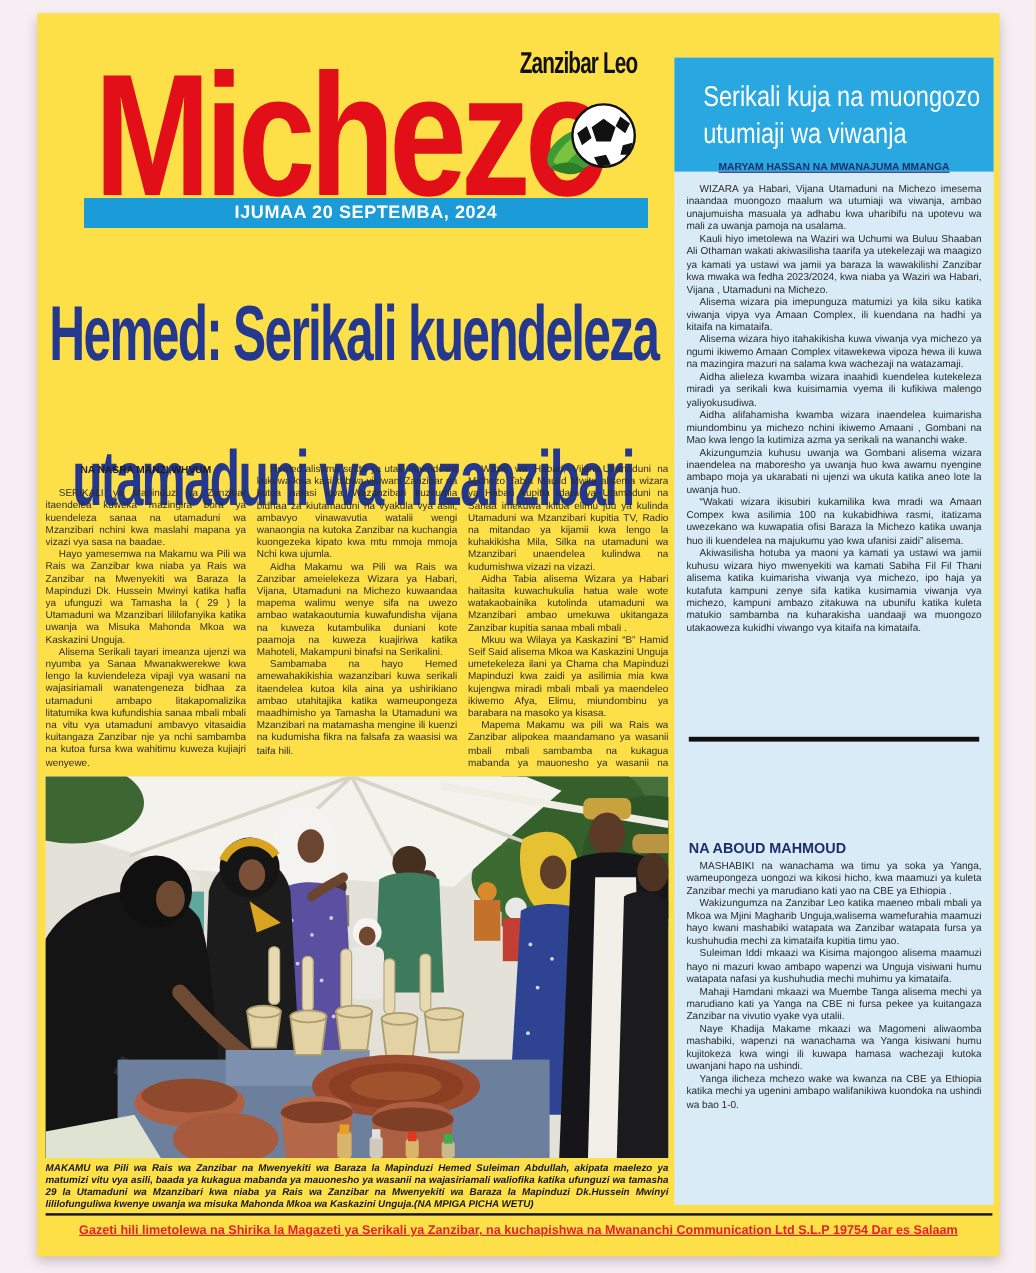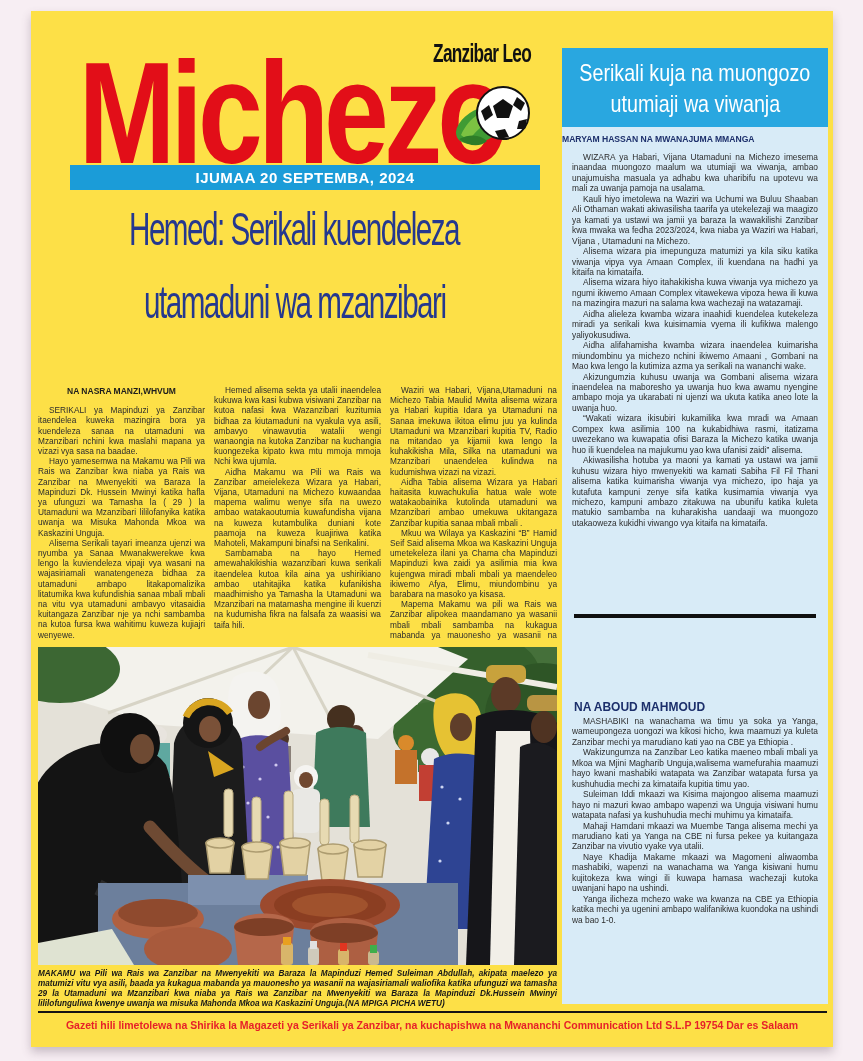--- a/index.html
+++ b/index.html
@@ -32,22 +32,23 @@
   .ball-logo { position:absolute; left:420px; top:62px; width:86px; height:86px; }
   .date-bar {
     position:absolute; left:39px; top:154px; width:470px; height:25px;
     background:#1b9cd8; color:#fff; font-weight:bold; font-size:15px;
     line-height:25px; text-align:center; letter-spacing:.5px;
   }
   
   .main-headline { position:absolute; left:4px; top:182px; width:519px; }
   .main-headline .hline {
     display:flex; justify-content:center; height:73px; align-items:center;
-    font-weight:normal; font-size:40px; color:#25388f; white-space:nowrap;
+    font-weight:bold; font-size:56px; color:#25388f; white-space:nowrap;
     letter-spacing:-2px;
+    margin-top:48px;
   }
   .main-headline .hline span { transform:scale(.74,1.16); transform-origin:center center; white-space:nowrap; }
   
   .main-article {
     position:absolute; left:7px; top:374px; width:519px; height:258px;
     column-count:3; column-gap:9px; column-fill:auto; overflow:hidden;
     font-size:8.3px; line-height:10.2px; text-align:justify; color:#2d2d2d;
   }
   .main-article .byline {
     font-weight:bold; text-align:center; font-size:8.5px; color:#1d1d1d;
@@ -61,31 +62,31 @@
     position:absolute; left:7px; top:958px; width:519px;
     font-size:8.2px; line-height:10px; font-weight:bold; font-style:italic;
     color:#171717; text-align:justify;
   }
   
   .sidebar {
     position:absolute; left:531px; top:37px; width:266px; height:956px;
     background:#d8ebf7;
   }
   .sb-headbox {
-    position:absolute; left:0; top:0; width:266px; height:79px;
+    position:absolute; left:0; top:0; width:266px; height:95px;
     background:#29a7e0; color:#fff; display:flex; flex-direction:column;
-    justify-content:center; align-items:center;
+    justify-content:center; 
   }
   .sb-headbox .hbline {
     font-size:24px; line-height:31px; white-space:nowrap;
     transform:scale(.82,1); transform-origin:center center;
   }
   .sb-byline1 {
-    position:absolute; left:0; top:86px; width:266px; text-align:left;
-    font-weight:bold; font-size:8.6px; color:#1c2f6b;
+    position:absolute; left:0; top:86px; width:266px; text-align:center;
+    font-weight:bold; font-size:8.6px; color:#1c2f6b;text-decoration:underline;
   }
   .sb-body1 {
     position:absolute; left:10px; top:104px; width:246px; height:468px;
     font-size:8.4px; line-height:10.45px; text-align:justify; color:#2c2c2c;
     overflow:hidden;
   }
   .sb-divider {
     position:absolute; left:12px; top:566px; width:242px; height:4px; background:#101010;
   }
   .sb-headline2 {
@@ -103,21 +104,21 @@
   }
   .sb-body2 {
     position:absolute; left:10px; top:668px; width:246px; height:284px;
     font-size:8.4px; line-height:10.45px; text-align:justify; color:#2c2c2c;
     overflow:hidden;
   }
   
   .foot-rule { position:absolute; left:7px; top:1000px; width:789px; height:2px; background:#141414; }
   .imprint {
     position:absolute; left:0; top:1008px; width:802px; text-align:center;
-    font-weight:bold; font-size:10.5px; color:#e62129;
+    font-weight:bold; font-size:10.5px; color:#e62129;text-decoration:underline;
   }
 </style>
 </head>
 <body>
 
 <div class="page">
 
   <div class="pub-name">Zanzibar Leo</div>
   <div class="masthead-title">Michezo</div>
   <svg class="ball-logo" viewBox="0 0 86 86">
@@ -143,21 +144,21 @@
   </div>
 
   <div class="main-article">
     <div class="byline">NA NASRA MANZI,WHVUM</div>
     <div class="body-text">
         <p>SERIKALI ya Mapinduzi ya Zanzibar itaendelea kuweka mazingira bora ya kuendeleza sanaa na utamaduni wa Mzanzibari nchini kwa maslahi mapana ya vizazi vya sasa na baadae.</p>
         <p>Hayo yamesemwa na Makamu wa Pili wa Rais wa Zanzibar kwa niaba ya Rais wa Zanzibar na Mwenyekiti wa Baraza la Mapinduzi Dk. Hussein Mwinyi katika hafla ya ufunguzi wa Tamasha la ( 29 ) la Utamaduni wa Mzanzibari lililofanyika katika uwanja wa Misuka Mahonda Mkoa wa Kaskazini Unguja.</p>
         <p>Alisema Serikali tayari imeanza ujenzi wa nyumba ya Sanaa Mwanakwerekwe kwa lengo la kuviendeleza vipaji vya wasani na wajasiriamali wanatengeneza bidhaa za utamaduni ambapo litakapomalizika litatumika kwa kufundishia sanaa mbali mbali na vitu vya utamaduni ambavyo vitasaidia kuitangaza Zanzibar nje ya nchi sambamba na kutoa fursa kwa wahitimu kuweza kujiajri wenyewe.</p>
         <p>Hemed alisema sekta ya utalii inaendelea kukuwa kwa kasi kubwa visiwani Zanzibar na kutoa nafasi kwa Wazanzibari kuzitumia bidhaa za kiutamaduni na vyakula vya asili, ambavyo vinawavutia watalii wengi wanaongia na kutoka Zanzibar na kuchangia kuongezeka kipato kwa mtu mmoja mmoja Nchi kwa ujumla.</p>
         <p>Aidha Makamu wa Pili wa Rais wa Zanzibar ameielekeza Wizara ya Habari, Vijana, Utamaduni na Michezo kuwaandaa mapema walimu wenye sifa na uwezo ambao watakaoutumia kuwafundisha vijana na kuweza kutambulika duniani kote paamoja na kuweza kuajiriwa katika Mahoteli, Makampuni binafsi na Serikalini.</p>
-        <p>Sambamaba na hayo Hemed amewahakikishia wazanzibari kuwa serikali itaendelea kutoa kila aina ya ushirikiano ambao utahitajika katika kufanikisha maadhimisho ya Tamasha la Utamaduni wa Mzanzibari na matamasha mengine ili kuenzi na kudumisha fikra na falsafa za waasisi wa taifa hili.</p>
+        <p>Sambamaba na hayo Hemed amewahakikishia wazanzibari kuwa serikali itaendelea kutoa kila aina ya ushirikiano ambao utahitajika katika wameupongeza maadhimisho ya Tamasha la Utamaduni wa Mzanzibari na matamasha mengine ili kuenzi na kudumisha fikra na falsafa za waasisi wa taifa hili.</p>
         <p>Waziri wa Habari, Vijana,Utamaduni na Michezo Tabia Maulid Mwita alisema wizara ya Habari kupitia Idara ya Utamaduni na Sanaa imekuwa ikitoa elimu juu ya kulinda Utamaduni wa Mzanzibari kupitia TV, Radio na mitandao ya kijamii kwa lengo la kuhakikisha Mila, Silka na utamaduni wa Mzanzibari unaendelea kulindwa na kudumishwa vizazi na vizazi.</p>
         <p>Aidha Tabia alisema Wizara ya Habari haitasita kuwachukulia hatua wale wote watakaobainika kutolinda utamaduni wa Mzanzibari ambao umekuwa ukitangaza Zanzibar kupitia sanaa mbali mbali .</p>
         <p>Mkuu wa Wilaya ya Kaskazini “B” Hamid Seif Said alisema Mkoa wa Kaskazini Unguja umetekeleza ilani ya Chama cha Mapinduzi Mapinduzi kwa zaidi ya asilimia mia kwa kujengwa miradi mbali mbali ya maendeleo ikiwemo Afya, Elimu, miundombinu ya barabara na masoko ya kisasa.</p>
         <p>Mapema Makamu wa pili wa Rais wa Zanzibar alipokea maandamano ya wasanii mbali mbali sambamba na kukagua mabanda ya mauonesho ya wasanii na wajasiriamali waliofika katika ufunguzi wa tamasha hilo.</p>
       </div>
   </div>
 
   <div class="photo">
     <svg viewBox="0 0 519 318" preserveAspectRatio="none">
 

